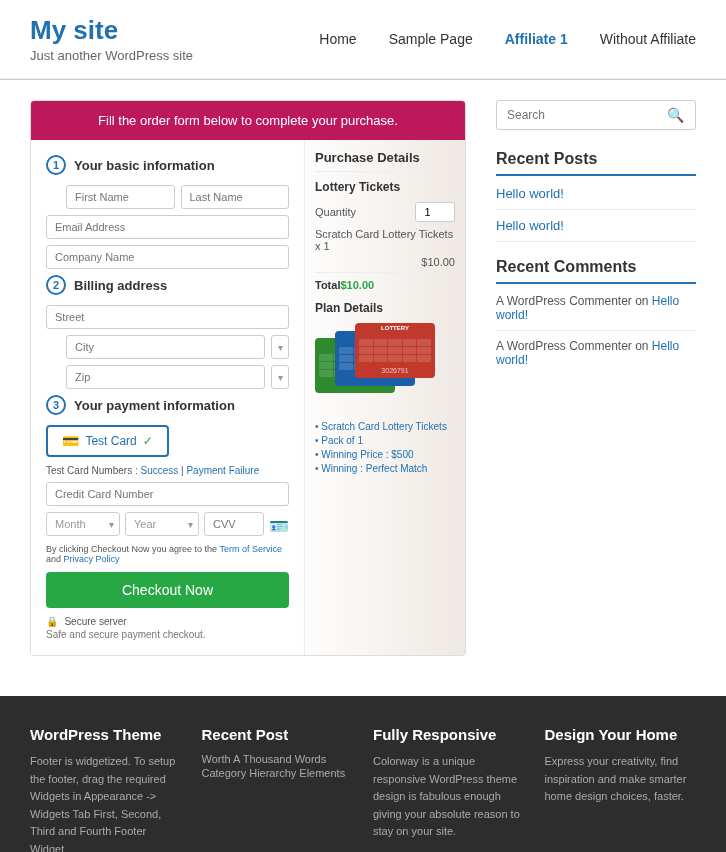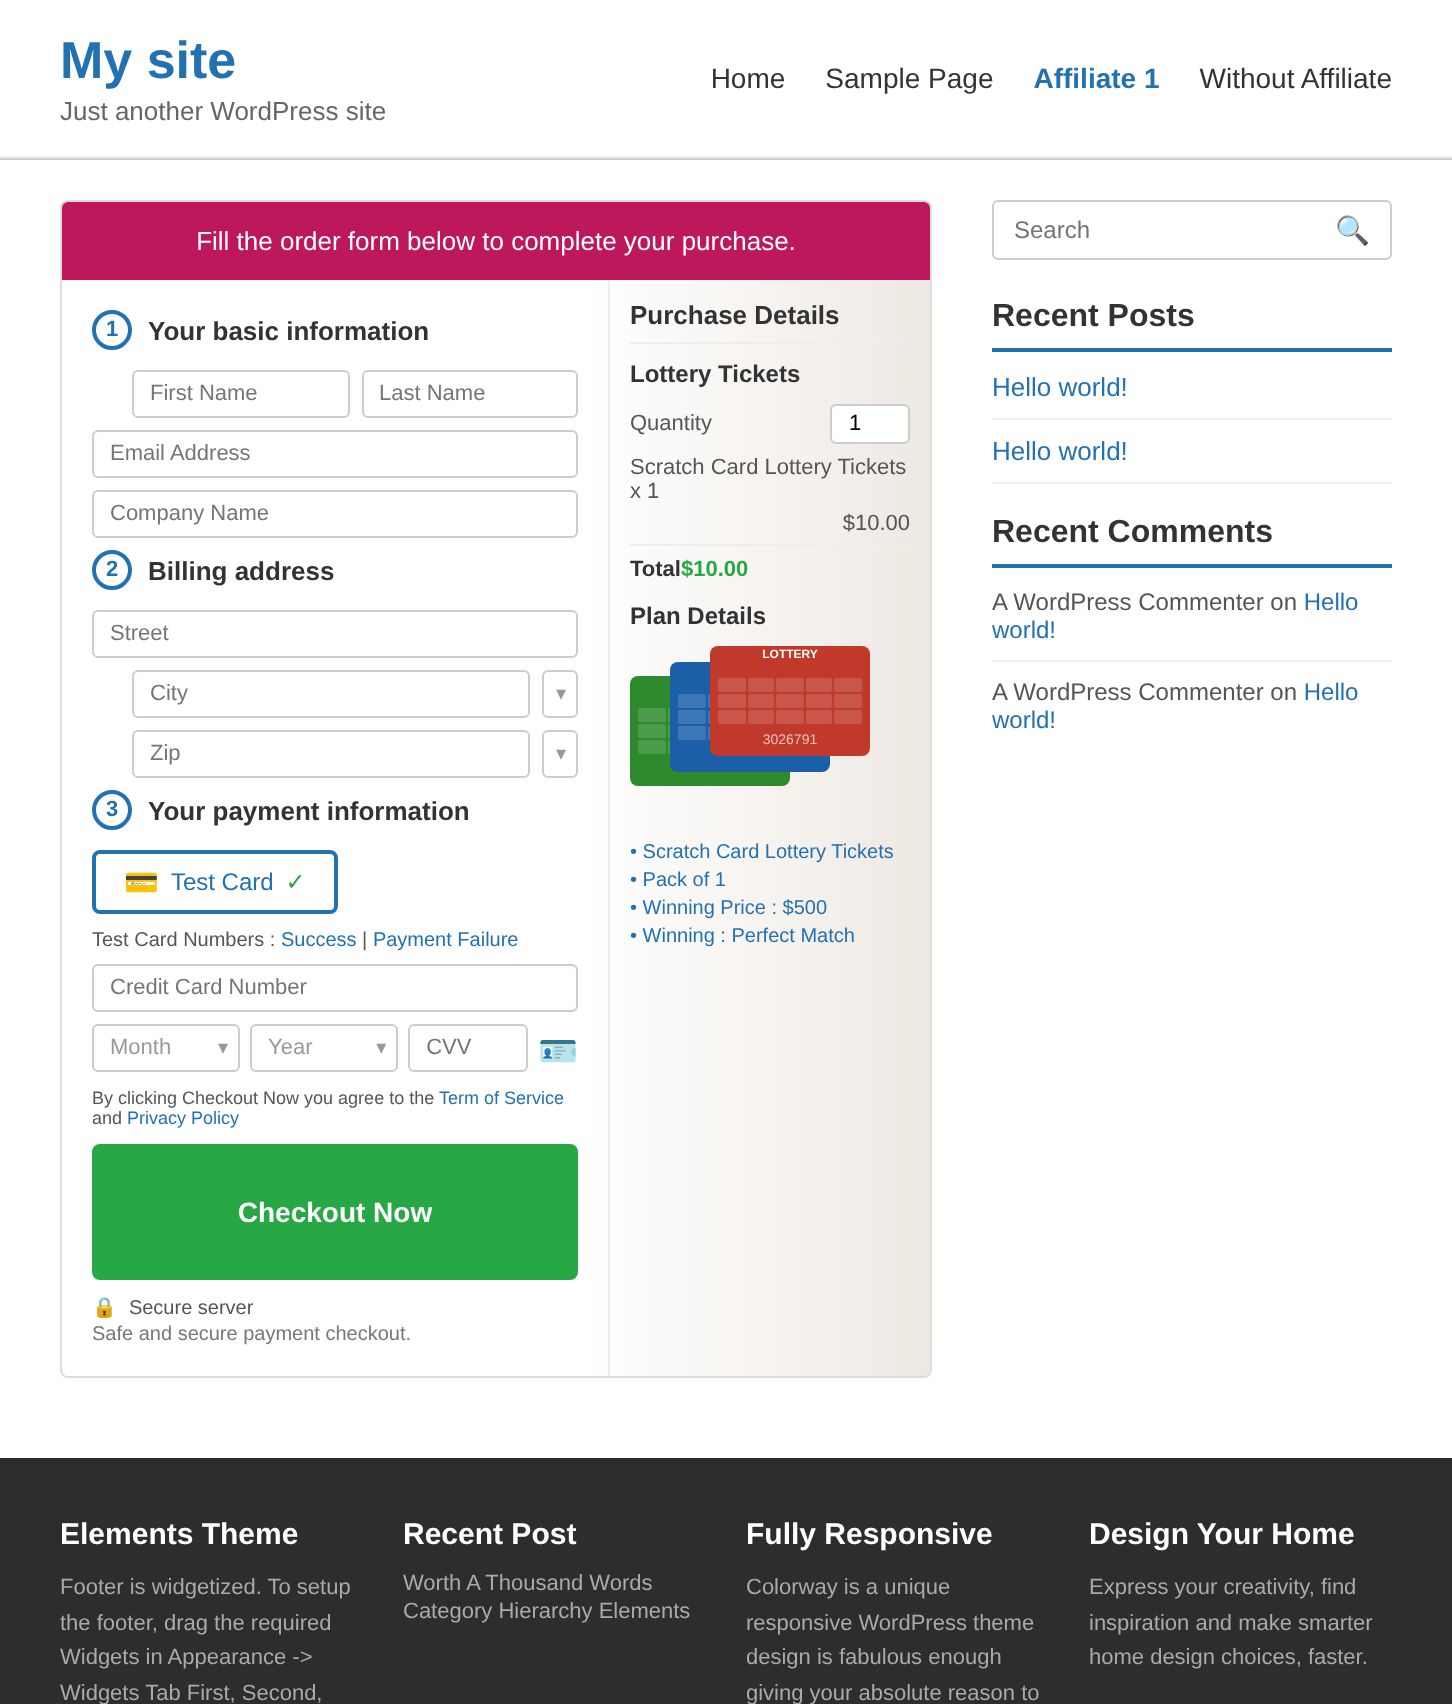--- a/index.html
+++ b/index.html
@@ -2,21 +2,21 @@
 <html><head>
   <meta charset="utf-8">
   <style>
     * { box-sizing: border-box; margin: 0; padding: 0; }
     body { font-family: Arial, sans-serif; font-size: 14px; color: #333; background: #fff; }
 
     
     .site-header { padding: 15px 30px; border-bottom: 1px solid #eee; display: flex; align-items: center; justify-content: space-between; }
     .site-title a { font-size: 26px; font-weight: bold; color: #2271b1; text-decoration: none; }
     .site-description { font-size: 13px; color: #666; margin-top: 2px; }
-    .site-nav { display: flex; gap: 20px; align-items: center; }
+    .site-nav { display: flex; gap: 32px; align-items: center; }
     .site-nav a { text-decoration: none; color: #333; font-size: 14px; }
     .site-nav a.active { color: #2271b1; font-weight: bold; }
     .nav-divider { width: 100%; height: 1px; background: #ccc; }
 
     
     .main-wrapper { max-width: 726px; margin: 0 auto; padding: 20px 30px; display: flex; gap: 30px; }
     .content-area { flex: 1; min-width: 0; }
     .sidebar { width: 200px; flex-shrink: 0; }
 
     
@@ -44,21 +44,21 @@
     .payment-btn .check-icon { color: #28a745; font-size: 12px; }
     .test-card-text { font-size: 10px; color: #555; margin-bottom: 6px; }
     .test-card-text a { color: #2271b1; text-decoration: none; }
     .card-number-input { border: 1px solid #ccc; border-radius: 3px; padding: 5px 8px; font-size: 11px; color: #999; width: 100%; margin-bottom: 6px; }
     .payment-row { display: flex; gap: 5px; align-items: flex-end; }
     .payment-row .form-select { flex: 1; }
     .cvv-input { border: 1px solid #ccc; border-radius: 3px; padding: 5px 8px; font-size: 11px; color: #999; width: 60px; }
     .card-back-icon { font-size: 16px; color: #555; }
     .terms-text { font-size: 9px; color: #555; margin: 8px 0; }
     .terms-text a { color: #2271b1; text-decoration: none; }
-    .checkout-btn { background: #28a745; color: #fff; border: none; border-radius: 4px; padding: 26px 20px; font-size: 14px; font-weight: bold; cursor: pointer; width: 100%; margin-bottom: 8px; }
+    .checkout-btn { background: #28a745; color: #fff; border: none; border-radius: 4px; padding: 10px 20px; font-size: 14px; font-weight: normal; cursor: pointer; width: 100%; margin-bottom: 8px; }
     .secure-row { display: flex; align-items: center; gap: 6px; font-size: 10px; color: #555; }
     .secure-text-sub { font-size: 10px; color: #777; margin-top: 2px; }
 
     
     .purchase-details { width: 160px; padding: 10px; flex-shrink: 0; }
     .purchase-details-title { font-size: 13px; font-weight: bold; color: #333; border-bottom: 1px solid #eee; padding-bottom: 6px; margin-bottom: 8px; }
     .lottery-title { font-size: 12px; font-weight: bold; color: #333; margin-bottom: 8px; }
     .qty-row { display: flex; justify-content: space-between; align-items: center; margin-bottom: 6px; }
     .qty-label { font-size: 11px; color: #555; }
     .qty-input { border: 1px solid #ccc; border-radius: 3px; padding: 3px 6px; font-size: 11px; width: 40px; text-align: center; }
@@ -323,21 +323,21 @@
       <span>A WordPress Commenter on</span>
       <a href="#">Hello world!</a>
     </div>
   </aside>
 </div>
 
 <footer>
   <div class="site-footer">
     <div class="footer-grid">
       <div class="footer-col">
-        <div class="footer-col-title">Elements Theme</div>
+        <div class="footer-col-title">WordPress Theme</div>
         <div class="footer-col-text">Footer is widgetized. To setup the footer, drag the required Widgets in Appearance -&gt; Widgets Tab First, Second, Third and Fourth Footer Widget</div>
       </div>
       <div class="footer-col">
         <div class="footer-col-title">Recent Post</div>
         <a href="#" class="footer-col-link">Worth A Thousand Words</a>
         <a href="#" class="footer-col-link">Category Hierarchy Elements</a>
       </div>
       <div class="footer-col">
         <div class="footer-col-title">Fully Responsive</div>
         <div class="footer-col-text">Colorway is a unique responsive WordPress theme design is fabulous enough giving your absolute reason to stay on your site.</div>

